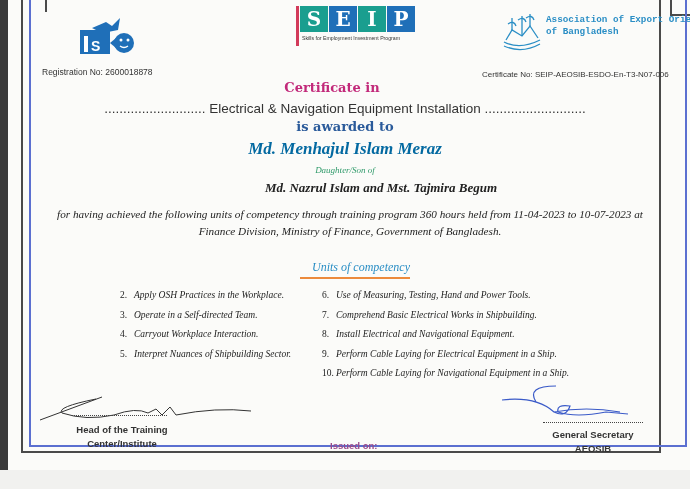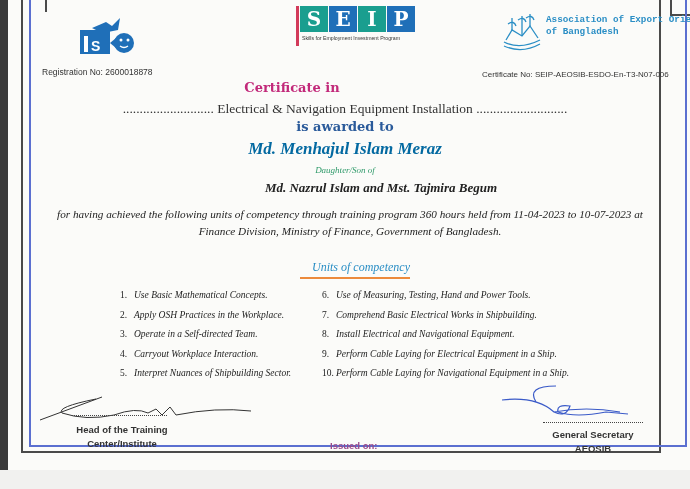--- a/index.html
+++ b/index.html
@@ -31,22 +31,22 @@
 
   .aeosib-logo { left:500px; top:10px; width:160px; height:44px; }
   .aeosib-text {
     position:absolute; left:46px; top:4px; font-family:Liberation Mono, monospace; font-weight:bold;
     font-size:9.3px; line-height:12px; color:#2a8ec5; white-space:nowrap;
   }
 
   .reg-no { left:42px; top:67px; font-size:8.5px; color:#333; }
   .cert-no { left:482px; top:70px; font-size:8px; color:#333; }
 
-  .cert-in { left:0; width:584px; top:80px; font-family:"DejaVu Serif", serif; font-weight:bold; font-size:13px; color:#c2297a; }
-  .program { left:0; width:690px; top:101px; font-size:13.5px; color:#333;font-family:Liberation Serif, serif; }
+  .cert-in { left:0; width:584px; top:80px; font-family:"DejaVu Serif", serif; font-weight:bold; font-size:13px; color:#c2297a;padding-left:40px; }
+  .program { left:0; width:690px; top:101px; font-size:13.5px; color:#333; }
   .awarded { left:0; width:690px; top:119px; font-family:"DejaVu Serif", serif; font-weight:bold; font-size:13px; color:#2a5a9a; }
   .name { left:0; width:690px; top:139px; font-family:"Liberation Serif", serif; font-style:italic; font-weight:bold; font-size:17px; color:#0369a1; }
   .relation { left:0; width:690px; top:165px; font-family:Liberation Serif, serif; font-style:italic; font-size:9px; color:#2f9a6a; }
   .parents { left:0; width:690px; top:180px; font-family:"Liberation Serif", serif; font-style:italic; font-weight:bold; font-size:13px; color:#222;margin-left:36px; }
   .body-text { left:40px; width:620px; top:206px; font-family:"Liberation Serif", serif; font-style:italic; font-size:11.2px; line-height:17px; color:#222; text-align:center; }
   .units-title { left:16px; width:690px; top:260px; font-family:"Liberation Serif", serif; font-style:italic; font-size:12px; color:#2a8ec5; }
   .units-underline { left:300px; top:277px; width:110px; height:2px; background:#ec8a3c; }
 
   .units-col { font-family:"Liberation Serif", serif; font-style:italic; font-size:9.5px; color:#222; }
   .units-col .row { height:19.5px; line-height:19.5px; white-space:nowrap; }
@@ -125,21 +125,20 @@
 
 <div class="abs body-text">
   <div style="white-space:nowrap; margin-left:-20px; margin-right:-20px;">for having achieved the following units of competency through training program 360 hours held from 11-04-2023 to 10-07-2023 at</div>
   <div>Finance Division, Ministry of Finance, Government of Bangladesh.</div>
 </div>
 
 <div class="abs center units-title">Units of competency</div>
 <div class="abs units-underline"></div>
 
 <div class="abs units-col units-left">
-  <div class="row"><span class="num">1.</span><span>Use Basic Mathematical Concepts.</span></div>
   <div class="row"><span class="num">2.</span><span>Apply OSH Practices in the Workplace.</span></div>
   <div class="row"><span class="num">3.</span><span>Operate in a Self-directed Team.</span></div>
   <div class="row"><span class="num">4.</span><span>Carryout Workplace Interaction.</span></div>
   <div class="row"><span class="num">5.</span><span>Interpret Nuances of Shipbuilding Sector.</span></div>
 </div>
 
 <div class="abs units-col units-right">
   <div class="row"><span class="num">6.</span><span>Use of Measuring, Testing, Hand and Power Tools.</span></div>
   <div class="row"><span class="num">7.</span><span>Comprehend Basic Electrical Works in Shipbuilding.</span></div>
   <div class="row"><span class="num">8.</span><span>Install Electrical and Navigational Equipment.</span></div>

